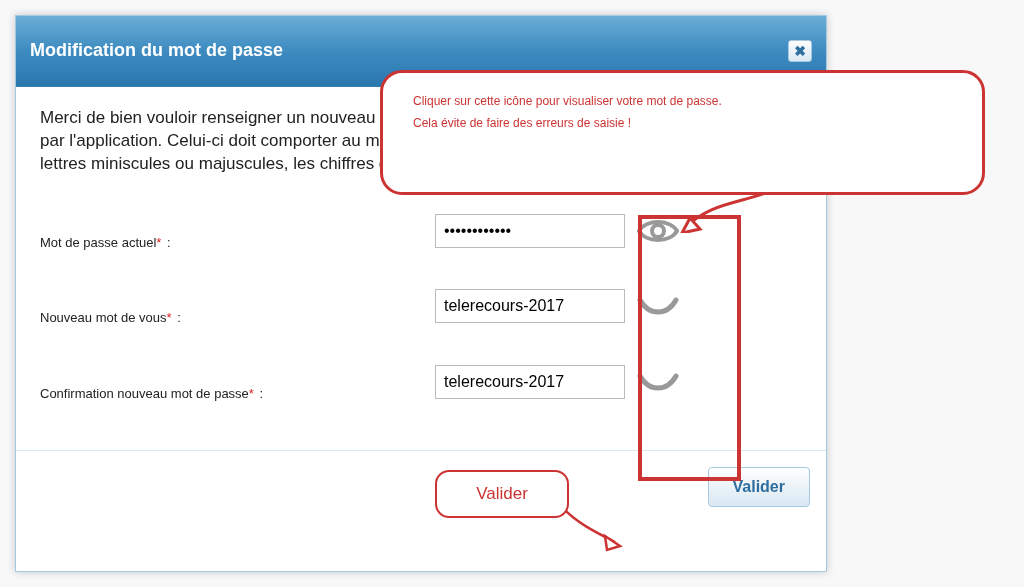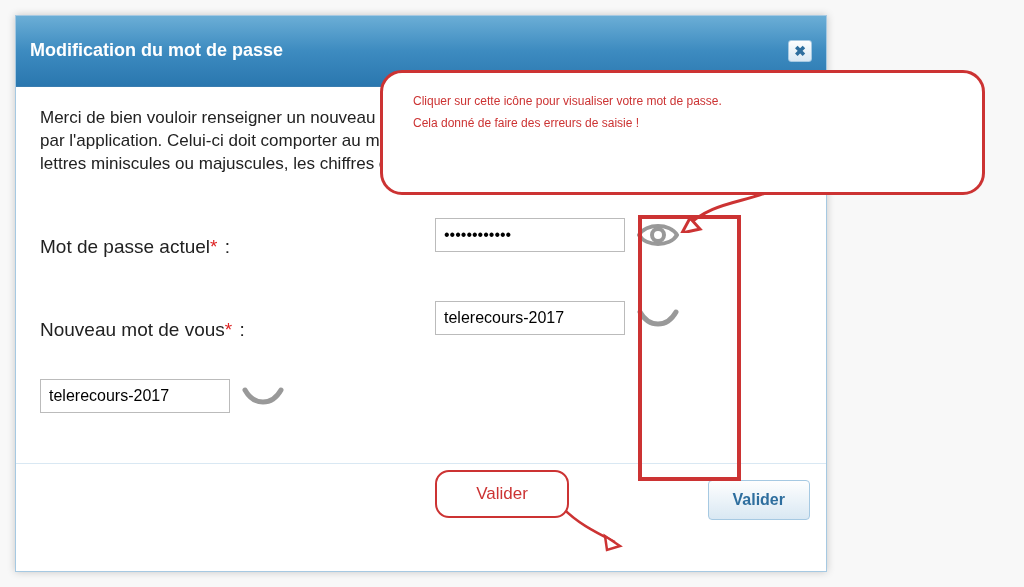--- a/index.html
+++ b/index.html
@@ -54,21 +54,21 @@
   .instructions {
     margin-bottom: 30px;
   }
   .field-row {
     display: flex;
     align-items: center;
     margin: 34px 0;
   }
   .field-label {
     width: 395px;
-    font-size: 19px;
+    font-size: 13px;
     margin-top: 24px;
   }
   .req { color: #d22; }
   .colon { margin-left: 2px; }
   .field-input {
     width: 190px;
     height: 34px;
     border: 1px solid #bbb;
     font-size: 16px;
     padding: 2px 8px;
@@ -195,37 +195,40 @@
       </div>
       <input class="field-input" type="text" value="telerecours-2017" style="">
       <div class="eye-btn">
         <svg width="42" height="28" viewBox="0 0 42 28">
           <path d="M3 8 C 12 24, 30 24, 39 8" fill="none" stroke="#999" stroke-width="5" stroke-linecap="round"></path>
         </svg>
       </div>
     </div>
 
     <div class="field-row">
+      <div class="field-label">
+        <span>Confirmation nouveau mot de passe</span><span class="req">*</span><span class="colon"> :</span>
+      </div>
       <input class="field-input" type="text" value="telerecours-2017" style="">
       <div class="eye-btn">
         <svg width="42" height="28" viewBox="0 0 42 28">
           <path d="M3 8 C 12 24, 30 24, 39 8" fill="none" stroke="#999" stroke-width="5" stroke-linecap="round"></path>
         </svg>
       </div>
     </div>
   </div>
 
   <div class="buttonbar">
     <button class="ui-btn">Valider</button>
   </div>
 </div>
 
 <div class="callout-big">
   <div>Cliquer sur cette icône pour visualiser votre mot de passe.</div>
-  <div>Cela donné de faire des erreurs de saisie !</div>
+  <div>Cela évite de faire des erreurs de saisie !</div>
 </div>
 <svg class="pointer-svg" viewBox="0 0 90 40">
   <path d="M85 0 C 60 10, 30 10, 5 35" fill="none" stroke="#c33" stroke-width="3"></path>
   <path d="M2 40 L 10 25 L 20 36 Z" fill="#fff" stroke="#c33" stroke-width="3"></path>
 </svg>
 <div class="red-box"></div>
 
 <div class="callout-small">
   <span>Valider</span>
 </div>

